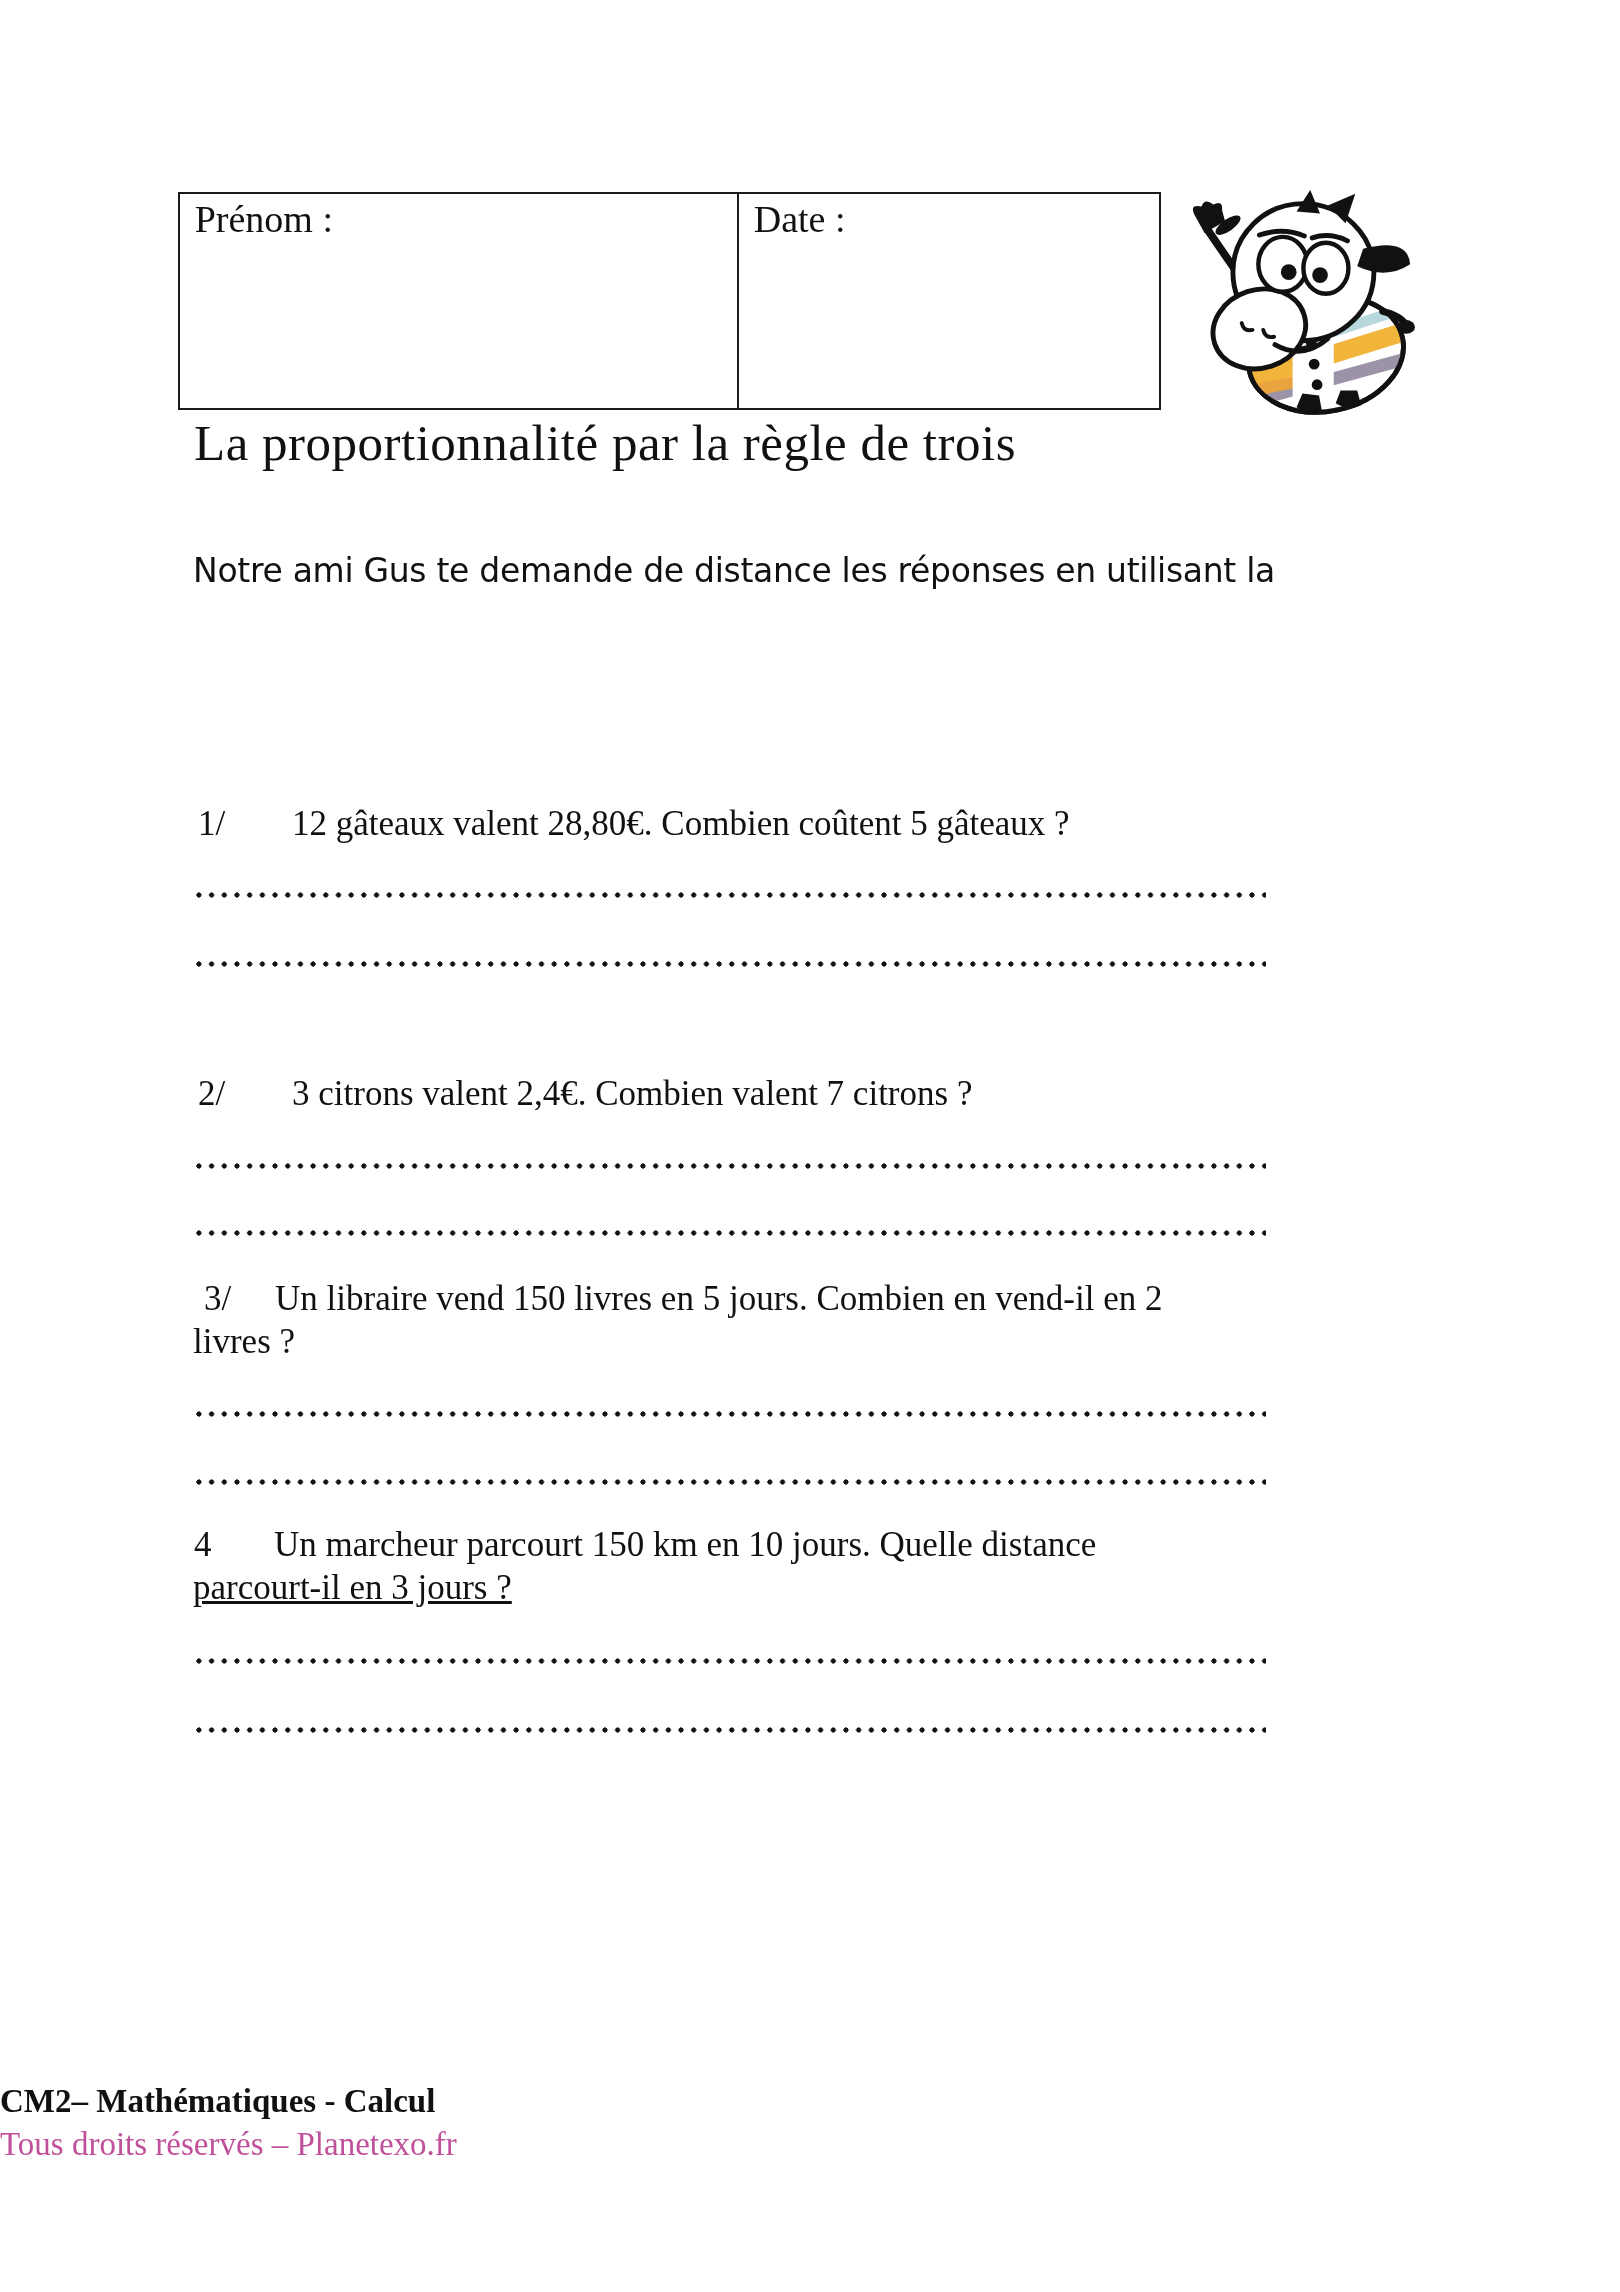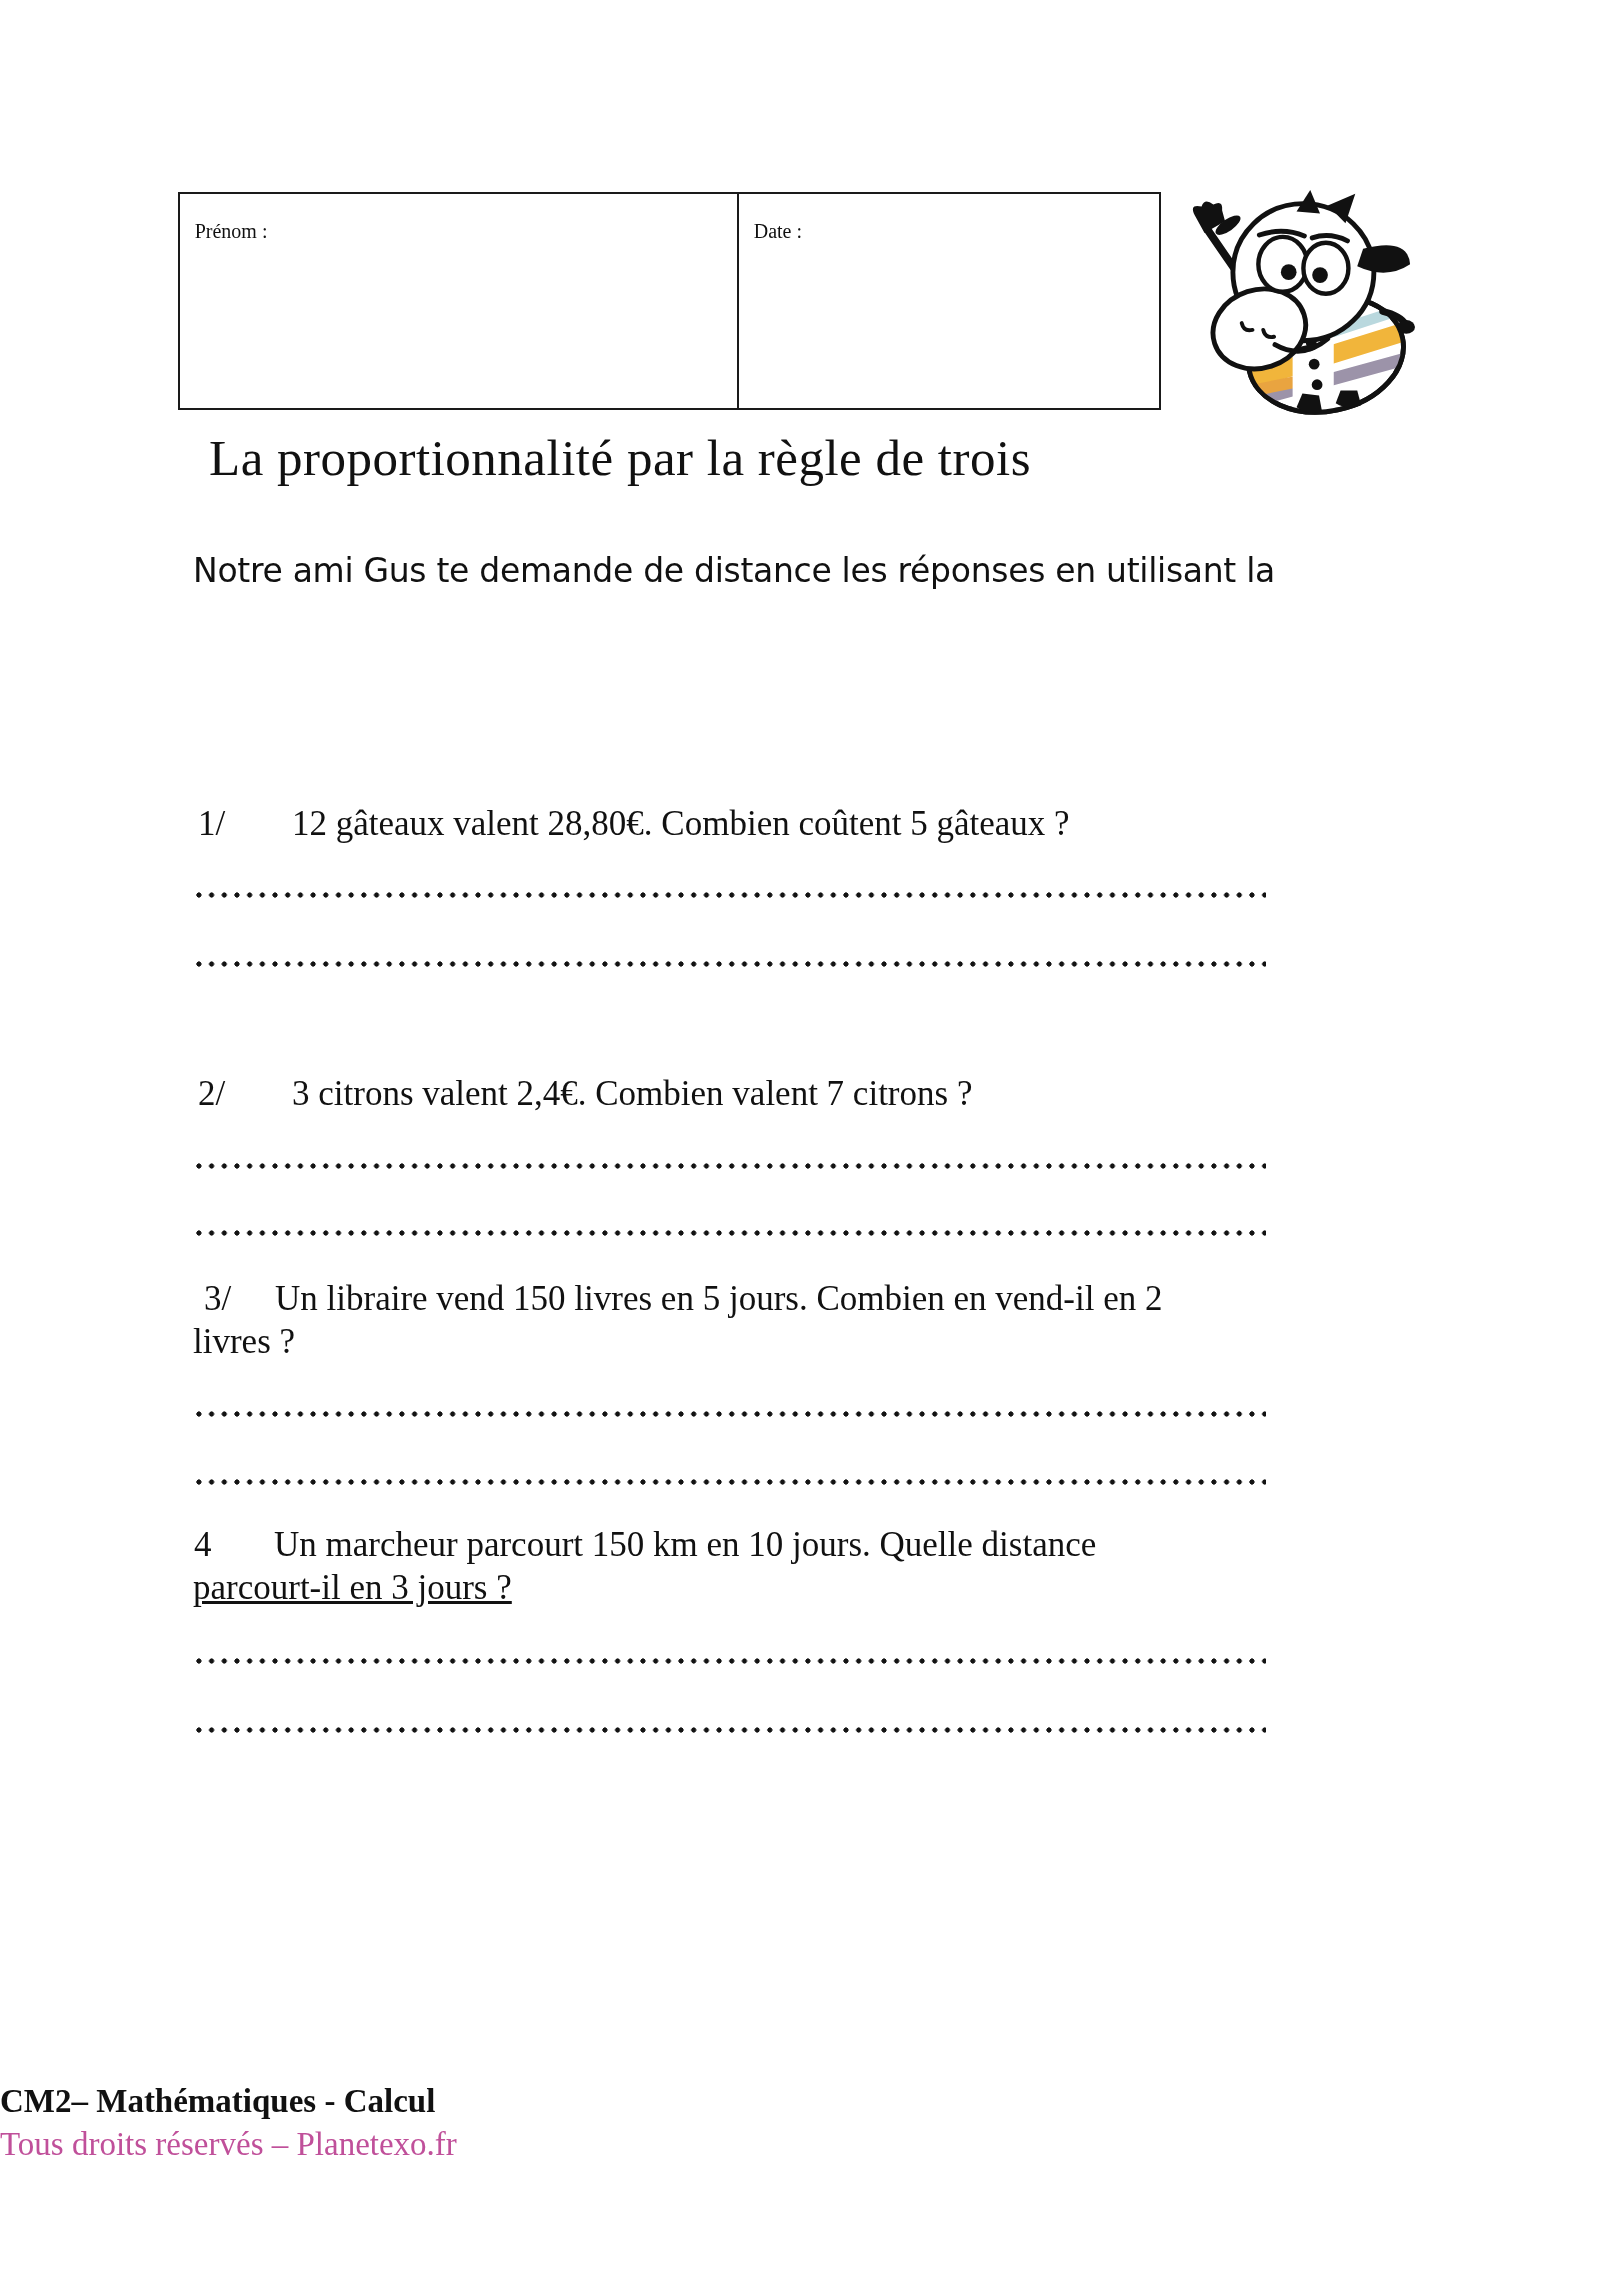--- a/index.html
+++ b/index.html
@@ -17,29 +17,29 @@
     width:983px;height:218px;
     border:2.9px solid #1a1a1a;
     box-sizing:border-box;
     display:flex;
   }
   .idbox .cell{position:relative;height:100%;box-sizing:border-box;}
   .cell-prenom{width:557px;}
   .cell-date{flex:1;border-left:2.9px solid #1a1a1a;}
   .cell-label{
     display:block;padding:7.8px 0 0 14.7px;
-    font-size:20px;line-height:35px;color:#111;margin-top:12px;
+    font-size:38px;line-height:35px;color:#111;
   }
   
   .gus{position:absolute;left:1181px;top:186px;width:235px;height:233px;}
   
   .doc-title{
     position:absolute;left:194px;top:416px;
     font-size:51px;line-height:55px;font-weight:normal;
-    letter-spacing:0.5px;white-space:nowrap;color:#111;margin:15px;text-align:right;
+    letter-spacing:0.5px;white-space:nowrap;color:#111;margin:0;text-align:right;
   }
   
   .instruction{
     position:absolute;left:193px;top:545px;
     font-family:"DejaVu Sans", sans-serif;
     font-size:33px;line-height:52px;letter-spacing:-0.3px;
     color:#111;white-space:nowrap;
   }
   
   .qline{

